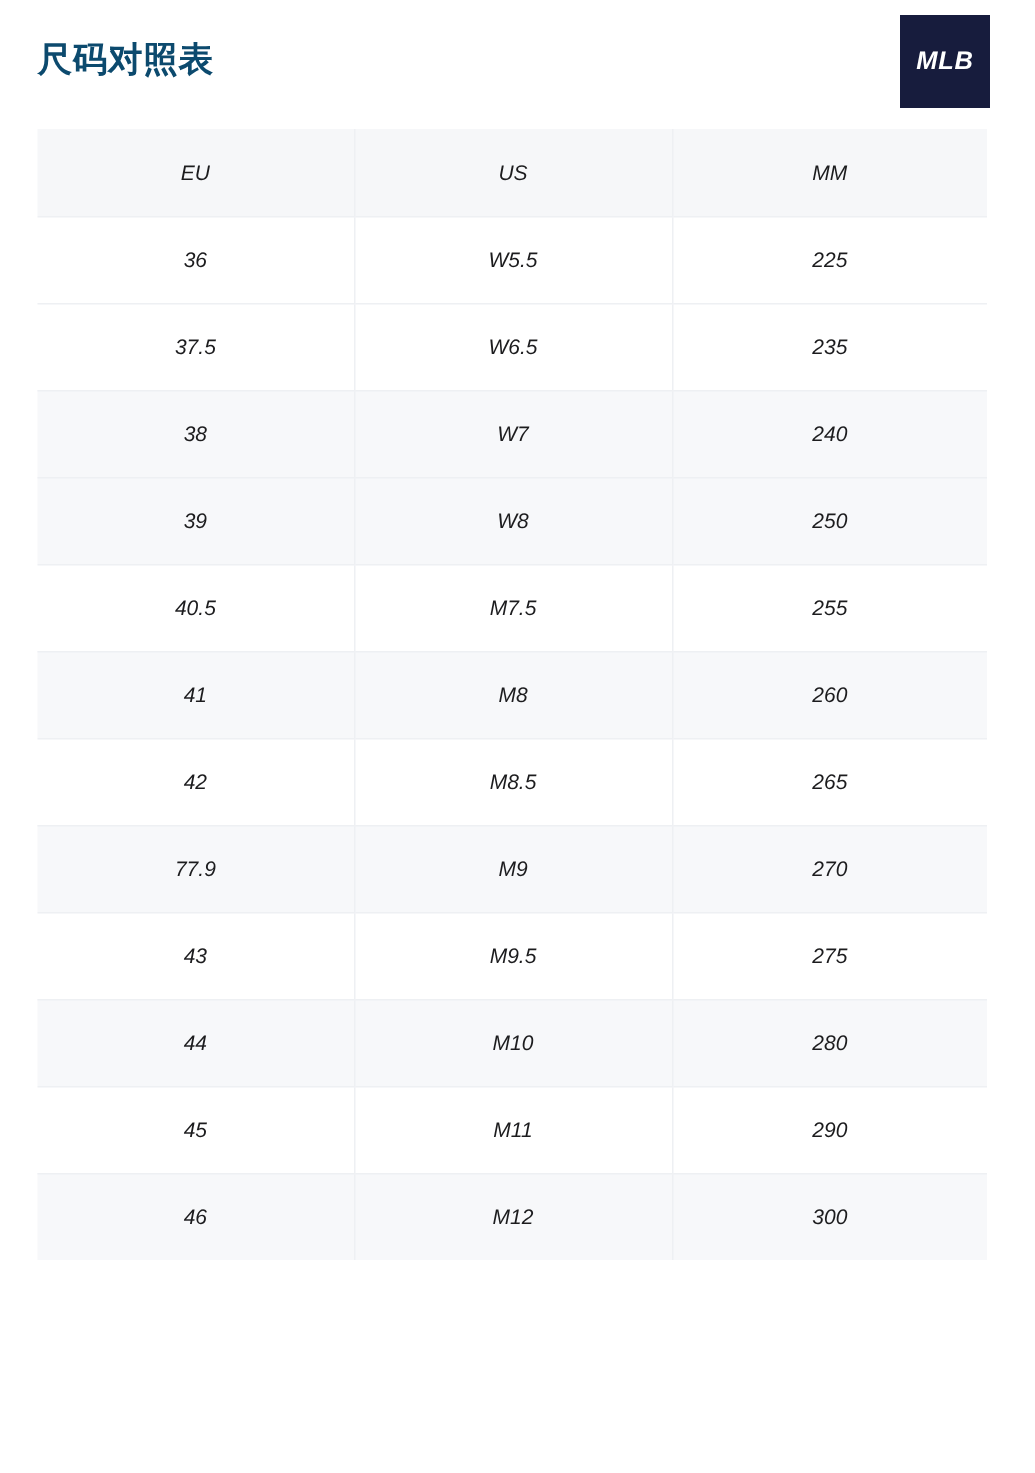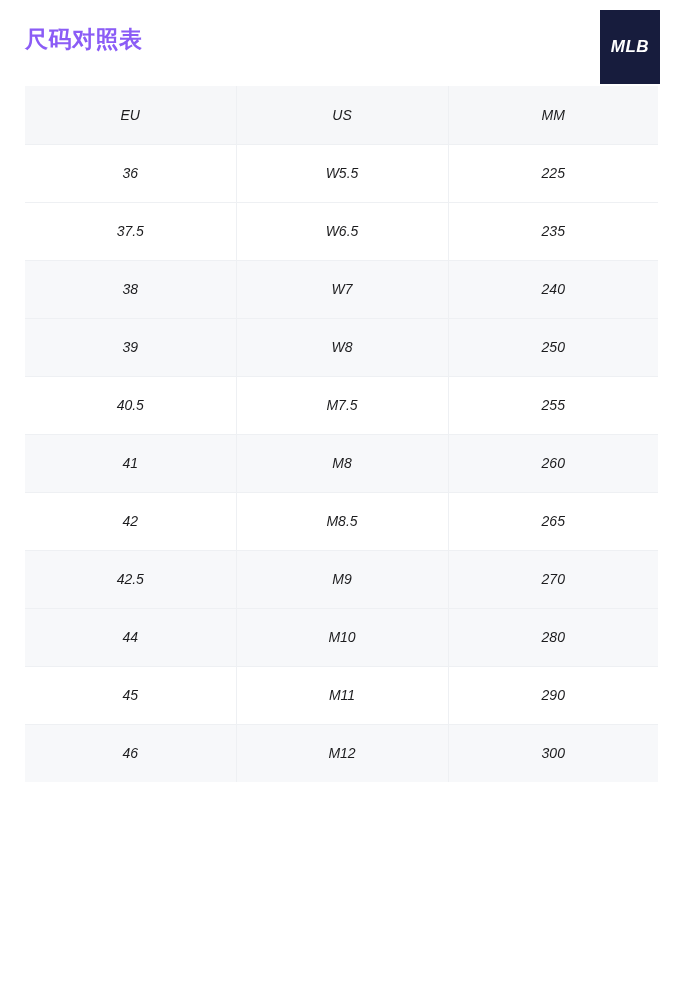--- a/index.html
+++ b/index.html
@@ -23,31 +23,31 @@
     height: 86px;
   }
 
   .page-title {
     position: absolute;
     left: 25px;
     top: 26px;
     font-size: 23px;
     font-weight: bold;
     letter-spacing: 0.5px;
-    color: #8b5cf6;
+    color: #0c4a6e;
     line-height: 1.2;
     white-space: nowrap;
   }
 
   .brand-logo {
     position: absolute;
     left: 600px;
     top: 10px;
     width: 60px;
-    height: 74px;
+    height: 62px;
     background: #171c3d;
     display: flex;
     align-items: center;
     justify-content: center;
   }
 
   .brand-logo-text {
     color: #ffffff;
     font-size: 17px;
     font-weight: bold;
@@ -160,23 +160,28 @@
           <td>41</td>
           <td>M8</td>
           <td>260</td>
         </tr>
         <tr>
           <td>42</td>
           <td>M8.5</td>
           <td>265</td>
         </tr>
         <tr class="row-alt">
-          <td>42.5</td>
+          <td>77.9</td>
           <td>M9</td>
           <td>270</td>
+        </tr>
+        <tr>
+          <td>43</td>
+          <td>M9.5</td>
+          <td>275</td>
         </tr>
         <tr class="row-alt">
           <td>44</td>
           <td>M10</td>
           <td>280</td>
         </tr>
         <tr>
           <td>45</td>
           <td>M11</td>
           <td>290</td>

